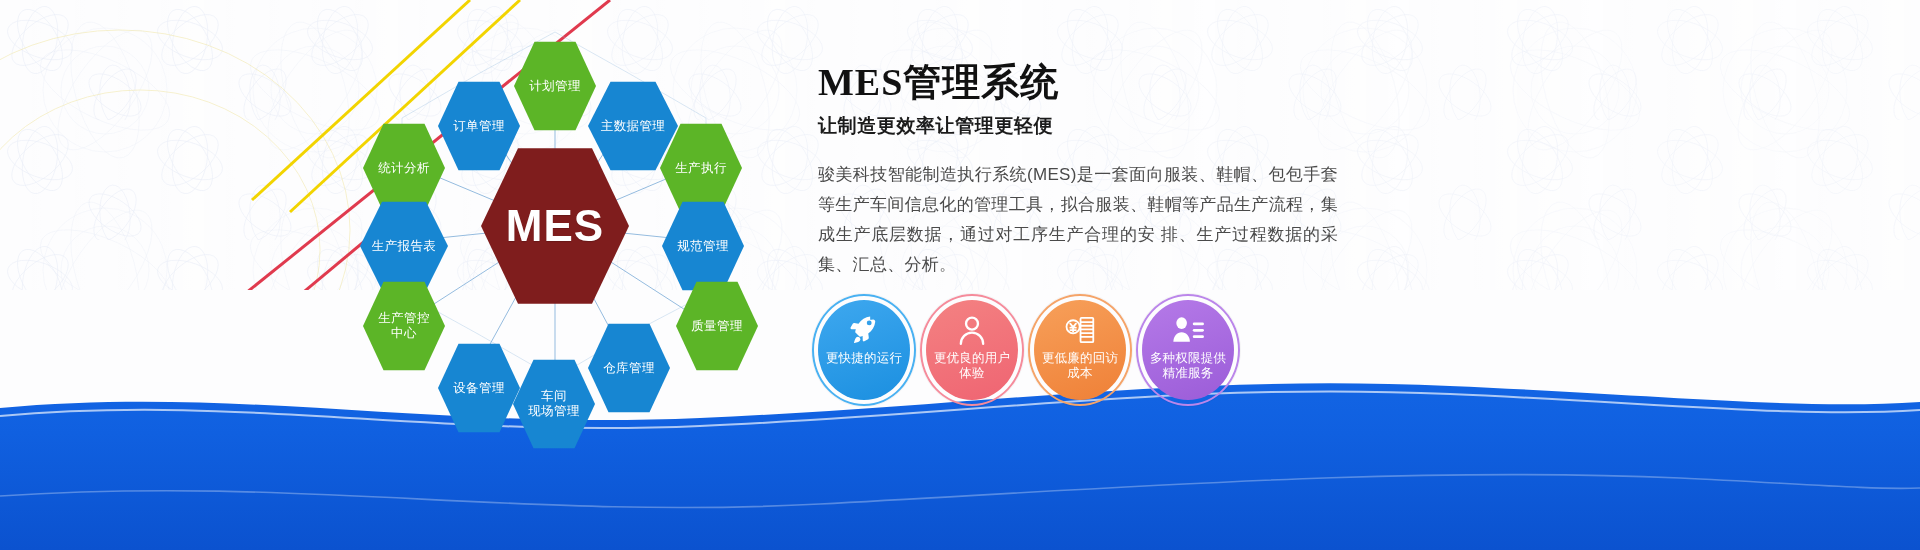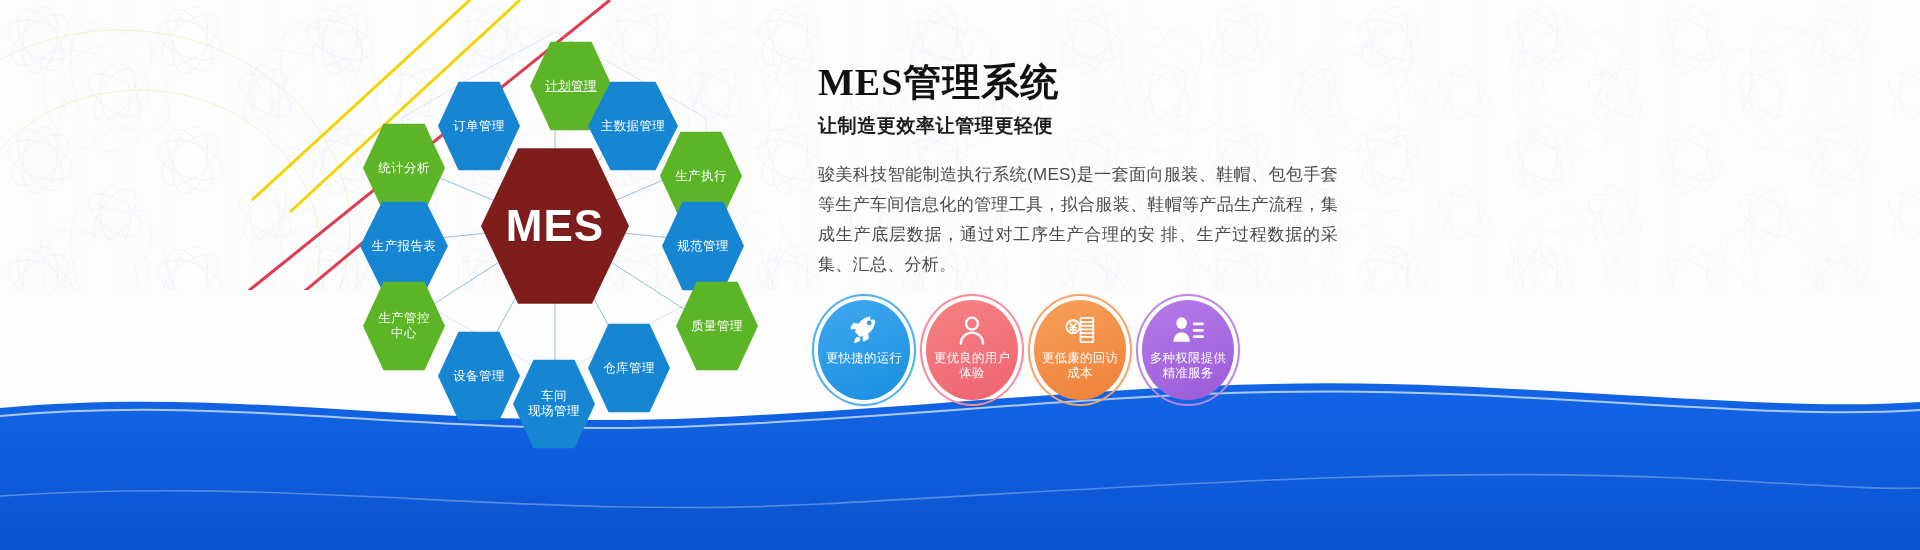--- a/index.html
+++ b/index.html
@@ -165,57 +165,57 @@
         <line x1="225" y1="212" x2="225" y2="382"></line>
 
         <path d="M148,60 L225,18 L300,60 L376,104 L376,192 L380,278 L300,320 L225,364 L148,320 L72,278 L72,192 L72,104 Z" opacity=".35"></path>
       </g>
     </svg>
 
     <div class="hex center" style="left:151px; top:131px;">
       <span>MES</span>
     </div>
 
-    <div class="hex small green" style="left:200px; top:26px;text-decoration:underline;">
+    <div class="hex small green" style="left:184px; top:26px;">
       <span>计划管理</span>
       </div>
 
     <div class="hex small blue" style="left:108px; top:66px;">
       <span>订单管理</span>
       </div>
 
     <div class="hex small blue" style="left:258px; top:66px; width:90px;">
       <span>主数据管理</span>
       </div>
 
     <div class="hex small green" style="left:33px; top:108px;">
       <span>统计分析</span>
       </div>
 
-    <div class="hex small green" style="left:330px; top:116px;text-align:right;">
+    <div class="hex small green" style="left:330px; top:108px;text-align:right;">
       <span>生产执行</span>
       </div>
 
     <div class="hex small blue" style="left:30px; top:186px; width:88px;">
       <span>生产报告表</span>
       </div>
 
     <div class="hex small blue" style="left:332px; top:186px;">
       <span>规范管理</span>
       </div>
 
     <div class="hex small green" style="left:33px; top:266px;">
       <span>生产管控<br>中心</span>
       </div>
 
     <div class="hex small green" style="left:346px; top:266px;">
       <span>质量管理</span>
       </div>
 
-    <div class="hex small blue" style="left:108px; top:316px;justify-content:center;">
+    <div class="hex small blue" style="left:108px; top:328px;justify-content:center;">
       <span>设备管理</span>
       </div>
 
     <div class="hex small blue" style="left:258px; top:308px;">
       <span>仓库管理</span>
       </div>
 
     <div class="hex small blue" style="left:183px; top:344px;">
       <span>车间<br>现场管理</span>
       </div>

